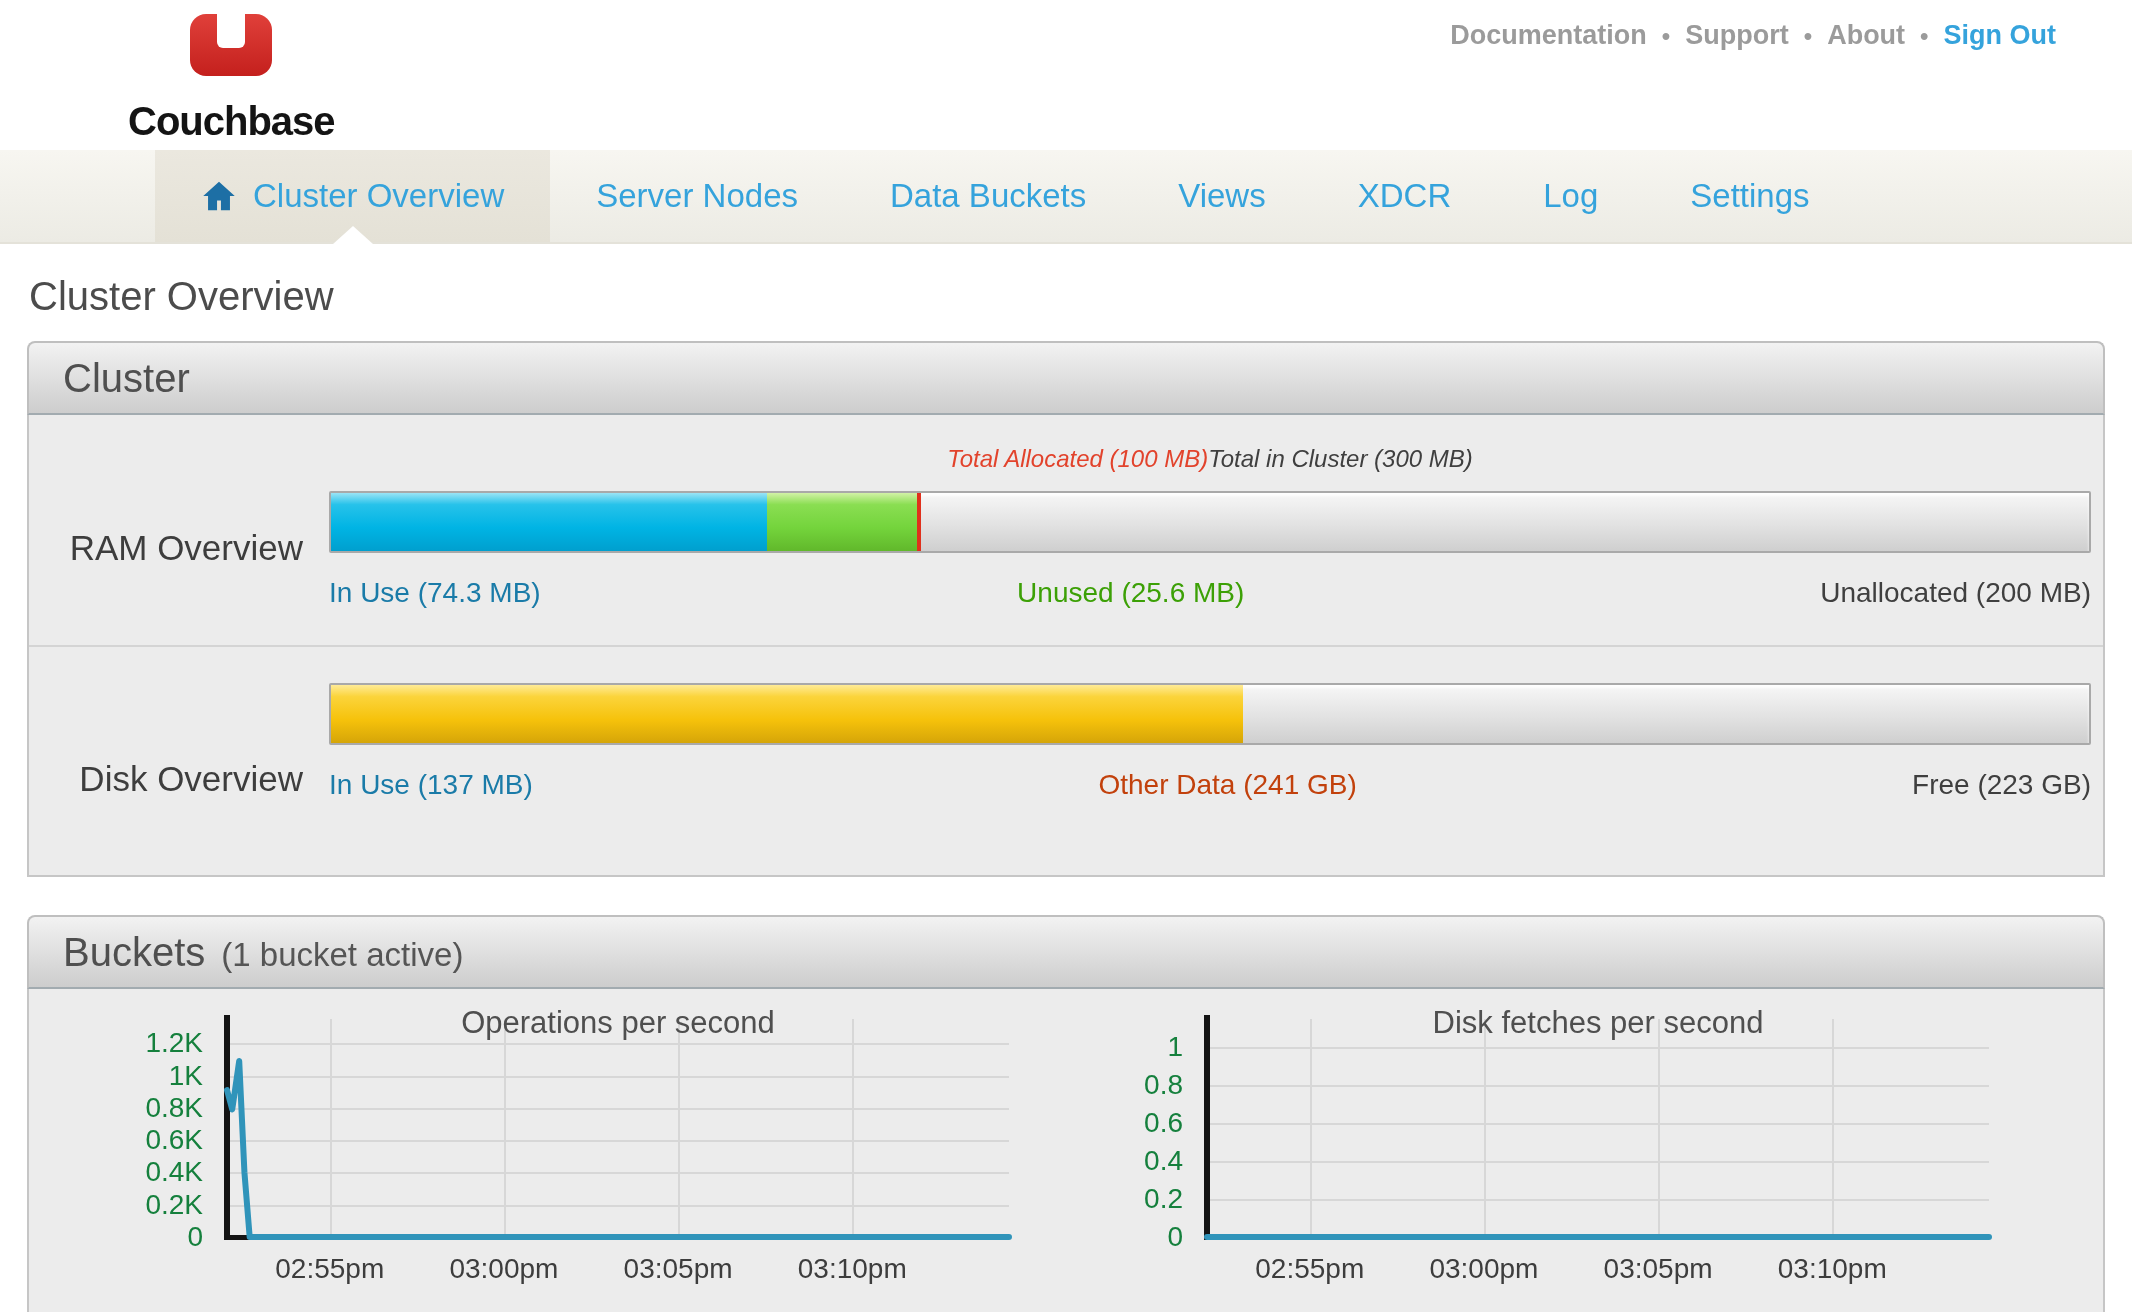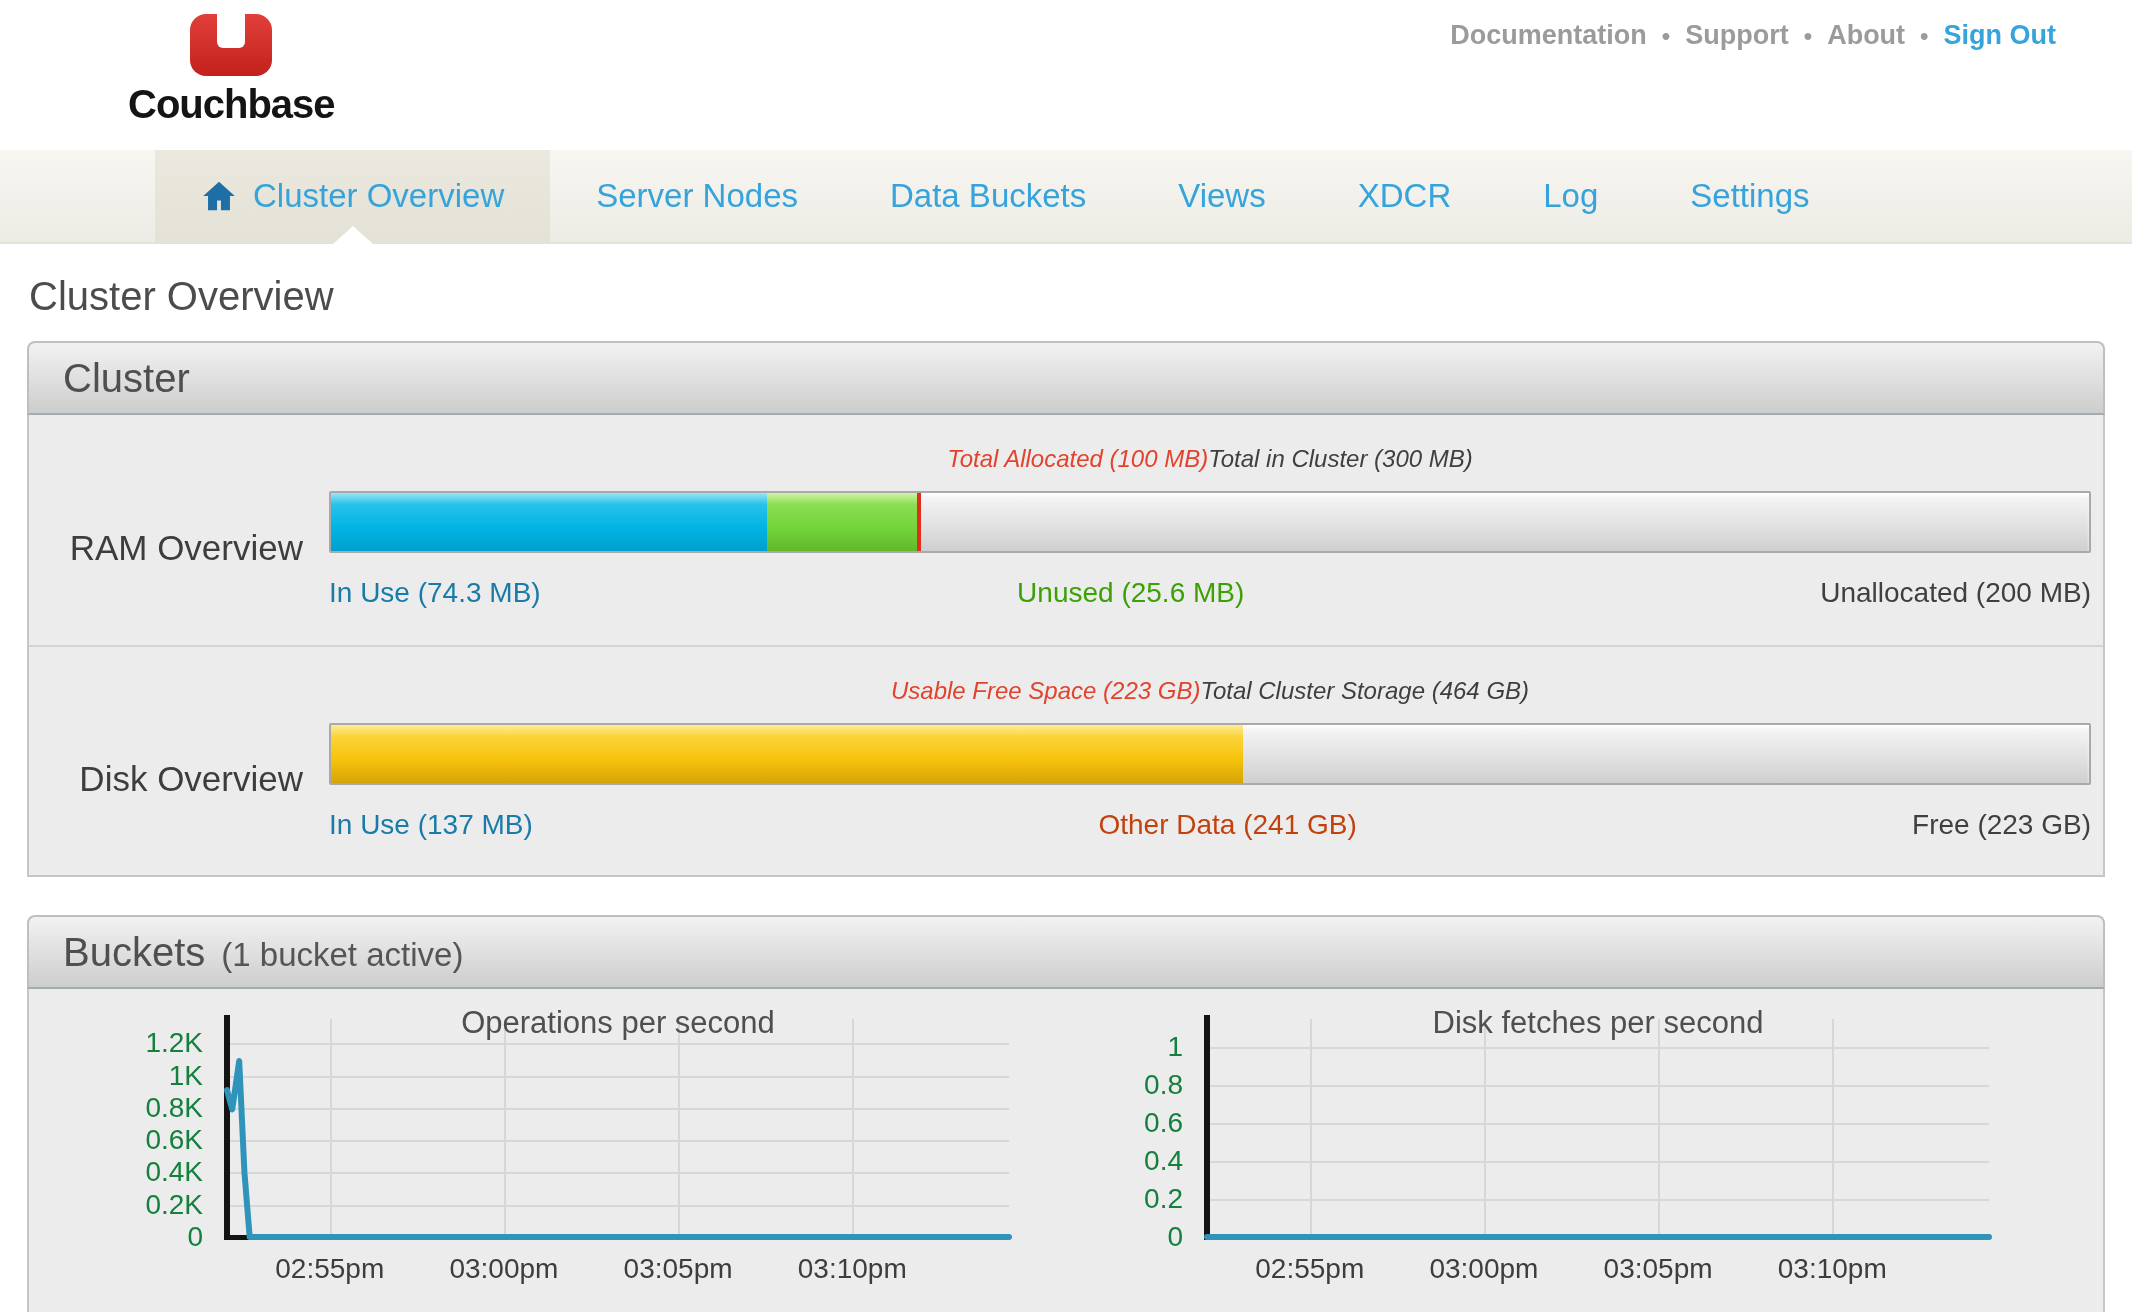--- a/index.html
+++ b/index.html
@@ -5,21 +5,21 @@
   html,body{margin:0;padding:0;background:#fff;}
   .page{width:2132px;height:1312px;position:relative;background:#fff;overflow:hidden;
         font-family:"Liberation Sans",sans-serif;-webkit-font-smoothing:antialiased;}
 
   
   .header{position:relative;height:150px;background:#fff;}
   .logo{position:absolute;left:128px;top:14px;display:flex;flex-direction:column;align-items:center;cursor:pointer;}
   .logo-icon{position:relative;width:82px;height:62px;background:linear-gradient(#e0403a,#c4201d);border-radius:16px;}
   .logo-icon::after{content:"";position:absolute;left:50%;top:0;transform:translateX(-50%);
         width:28px;height:34px;background:#fff;border-radius:0 0 6px 6px;}
-  .logo-text{margin-top:6px;font-size:40px;font-weight:bold;color:#141414;letter-spacing:-1px;}
+  .logo-text{margin-top:23px;font-size:40px;font-weight:bold;color:#141414;letter-spacing:-1px;}
 
   .top-links{position:absolute;right:76px;top:20px;display:flex;align-items:center;gap:15px;
         font-size:27px;color:#9b9b9b;font-weight:bold;}
   .top-links a{color:#9b9b9b;text-decoration:none;cursor:pointer;}
   .top-links a.link-accent{color:#35a3dc;}
   .top-links .sep{color:#9b9b9b;font-size:24px;}
 
   
   .nav{position:relative;height:92px;background:linear-gradient(#f7f6f1,#ecebe4);
        border-bottom:2px solid #e4e2d9;display:flex;align-items:stretch;padding-left:155px;}
@@ -150,24 +150,20 @@
               <span class="lb-left txt-blue">In Use (74.3 MB)</span>
               <span class="lb-mid txt-green" style="left:45.5%;">Unused (25.6 MB)</span>
               <span class="lb-right txt-dark">Unallocated (200 MB)</span>
             </div>
           </div>
         </div>
 
         <div class="usage-row">
           <div class="row-label">Disk Overview</div>
           <div class="bar-zone">
-            <div class="labels-top">
-              <span class="txt-red">Usable Free Space (223 GB)</span>
-              <span class="txt-dark">Total Cluster Storage (464 GB)</span>
-            </div>
             <div class="bar-track">
               <div class="seg seg-yellow" id="disk-other" style="width: 51.9%;"></div>
             </div>
             <div class="labels-bottom">
               <span class="lb-left txt-blue">In Use (137 MB)</span>
               <span class="lb-mid txt-gold" style="left:51%;">Other Data (241 GB)</span>
               <span class="lb-right txt-dark">Free (223 GB)</span>
             </div>
           </div>
         </div>

